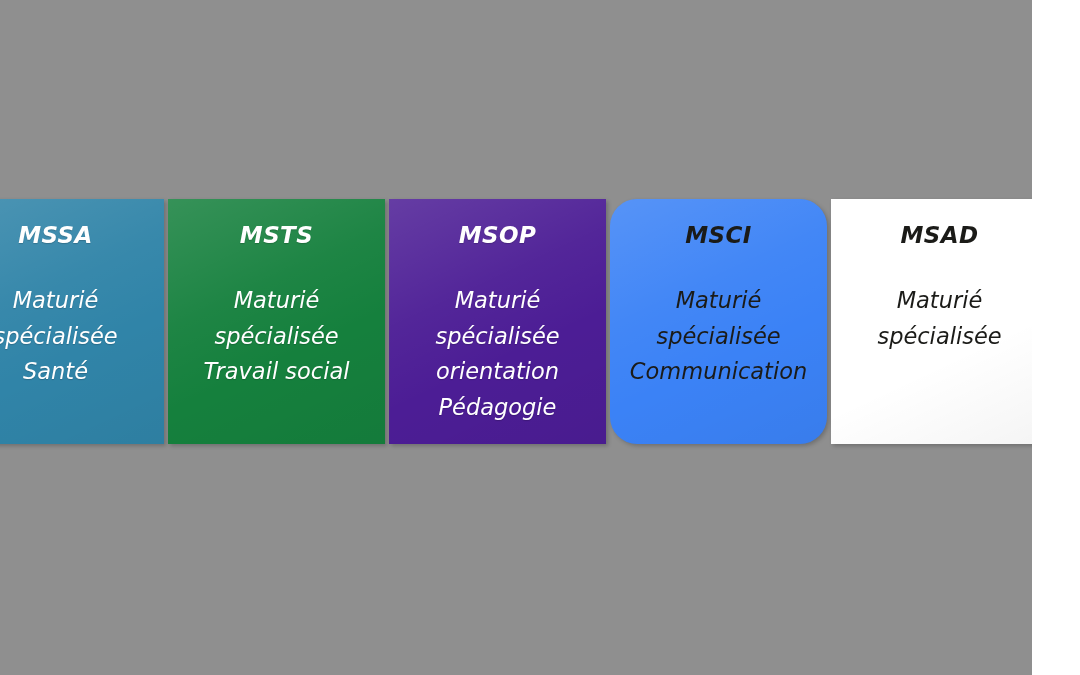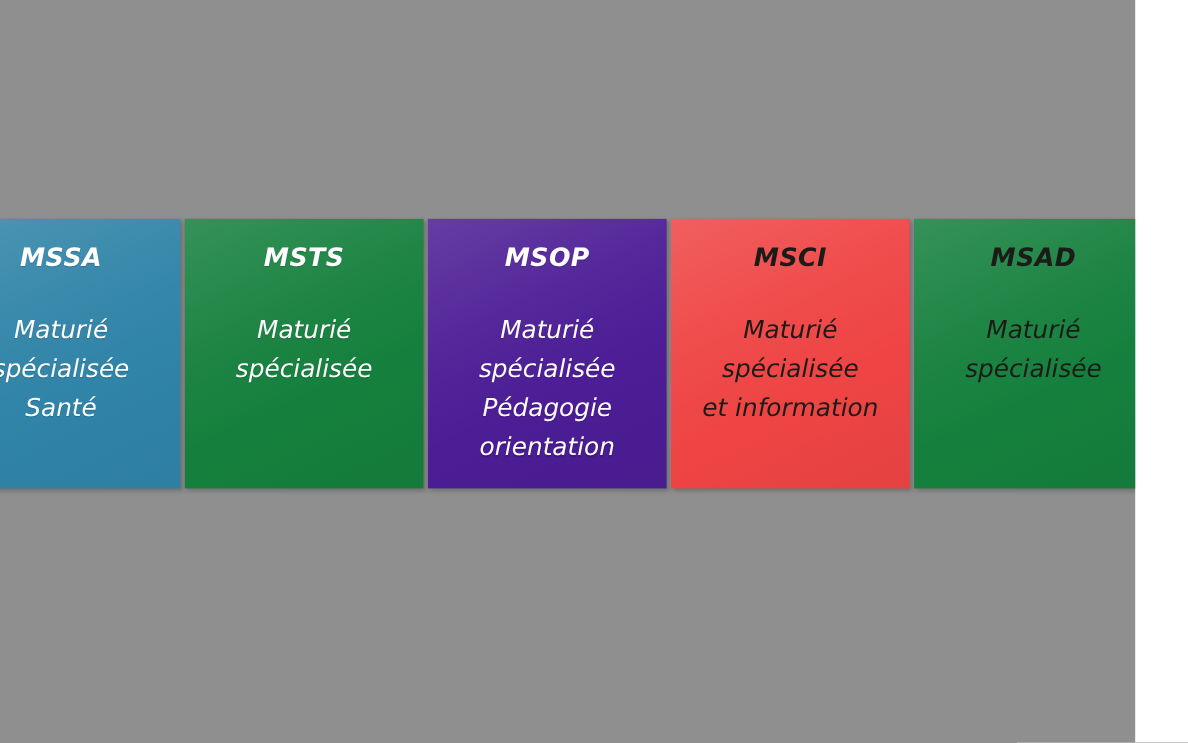--- a/index.html
+++ b/index.html
@@ -120,43 +120,44 @@
           <span class="line">spécialisée</span>
           <span class="line">Santé</span>
         </div>
       </div>
       <div class="card-gap" style="width: 4px;"></div>
       <div class="card theme-light" style="width: 217px; background: #15803d;">
         <div class="card-title">MSTS</div>
         <div class="card-body">
           <span class="line">Maturié</span>
           <span class="line">spécialisée</span>
+          <span class="line">Travail social</span>
         </div>
       </div>
       <div class="card-gap" style="width: 4px;"></div>
       <div class="card theme-light" style="width: 217px; background: #4c1d95;">
         <div class="card-title">MSOP</div>
         <div class="card-body">
           <span class="line">Maturié</span>
           <span class="line">spécialisée</span>
+          <span class="line">orientation</span>
           <span class="line">Pédagogie</span>
-          <span class="line">orientation</span>
         </div>
       </div>
       <div class="card-gap" style="width: 4px;"></div>
-      <div class="card theme-dark" style="width: 217px; background: #ef4444;">
+      <div class="card theme-dark" style="width: 217px; background: #3b82f6; border-radius: 27px;">
         <div class="card-title">MSCI</div>
         <div class="card-body">
           <span class="line">Maturié</span>
           <span class="line">spécialisée</span>
-          <span class="line">et information</span>
+          <span class="line">Communication</span>
         </div>
       </div>
       <div class="card-gap" style="width: 4px;"></div>
-      <div class="card theme-dark" style="width: 217px; background: #15803d;">
+      <div class="card theme-dark" style="width: 217px; background: #ffffff;">
         <div class="card-title">MSAD</div>
         <div class="card-body">
           <span class="line">Maturié</span>
           <span class="line">spécialisée</span>
         </div>
       </div>
       <div class="card-gap" style="width: 4px;"></div>
       <div class="card theme-dark clip-right" style="width: 217px; background: rgb(213, 230, 163);"></div>
     </div>
 </div>

